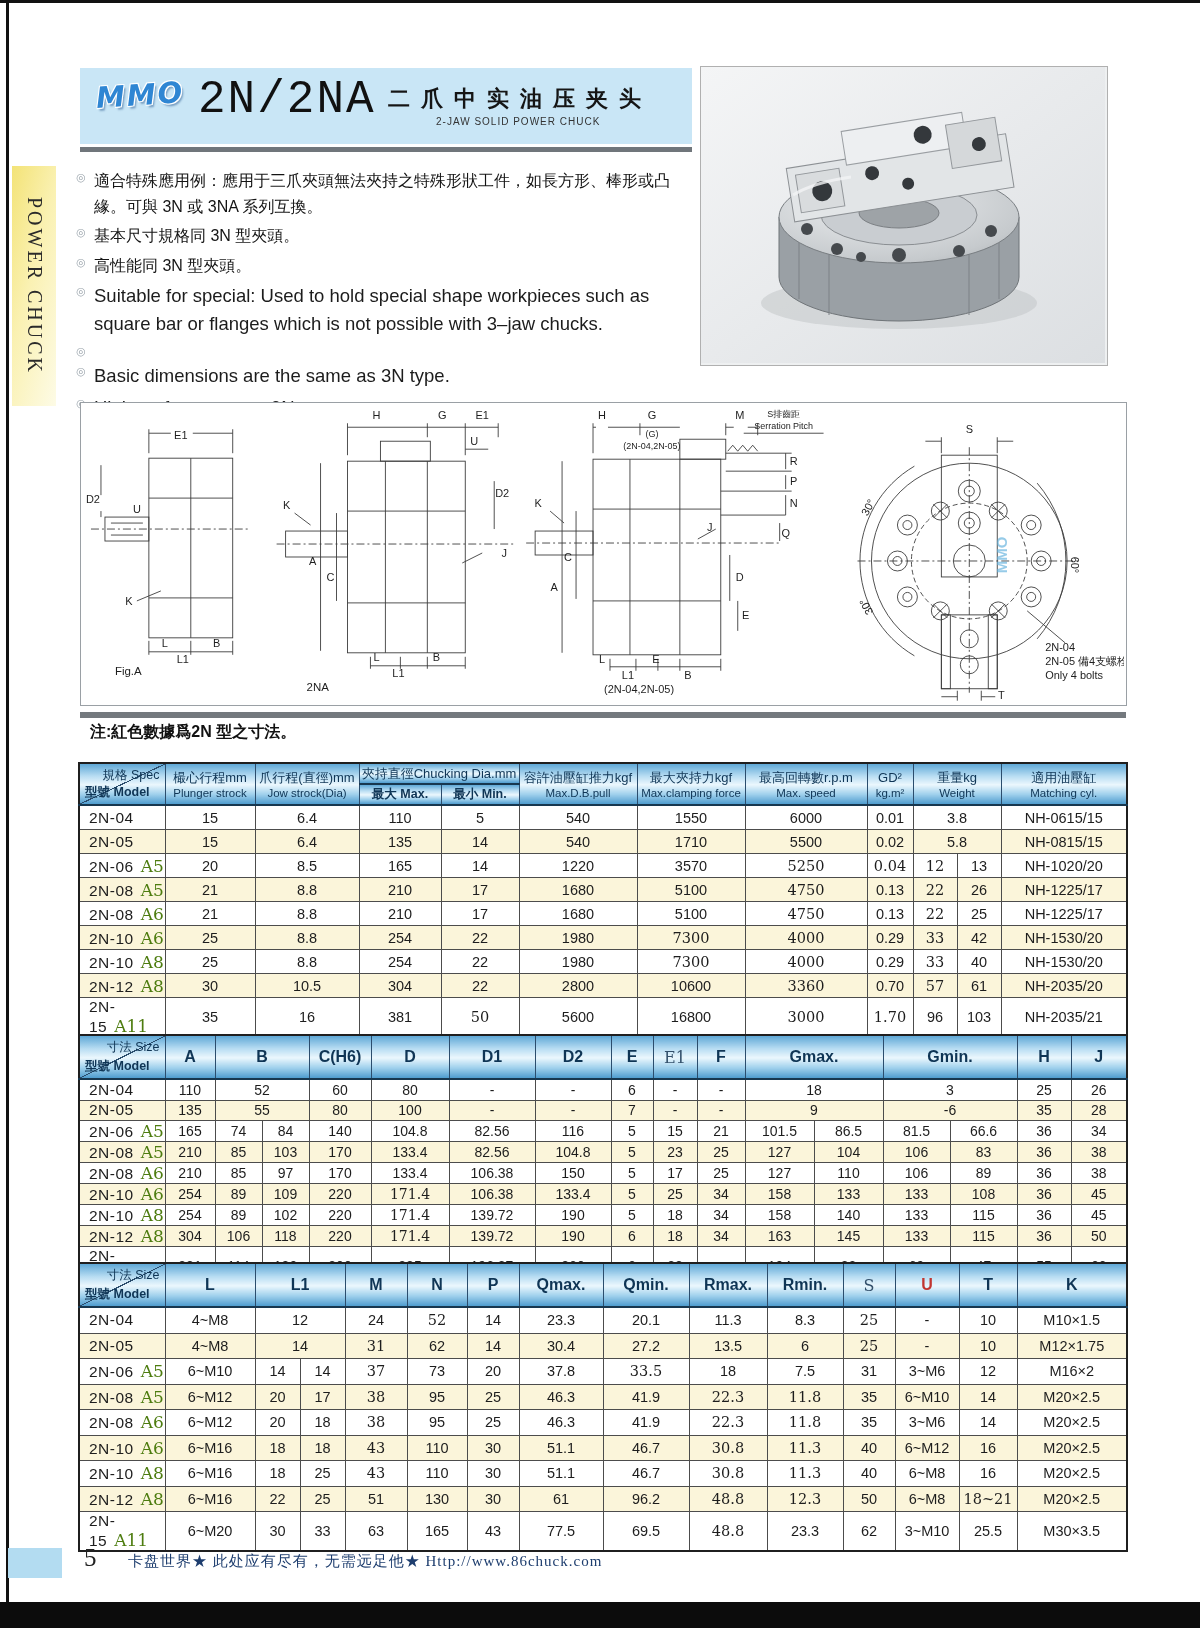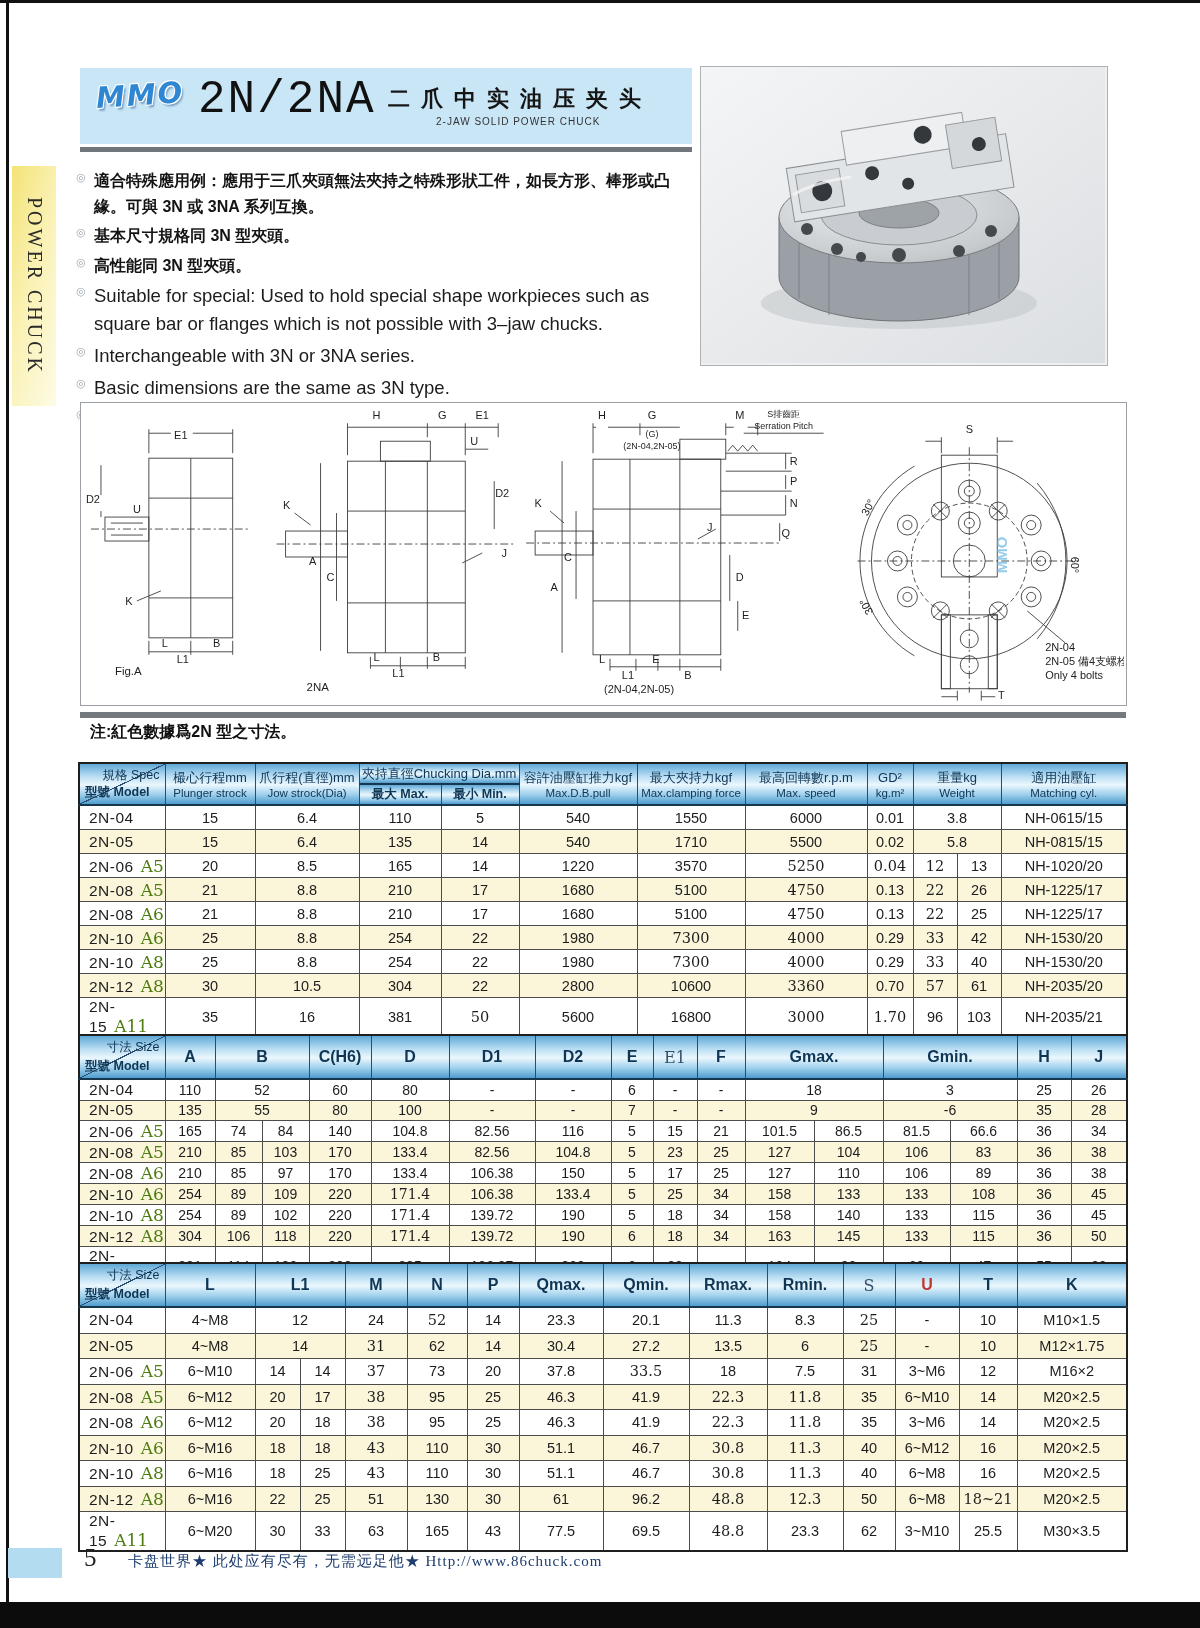--- a/index.html
+++ b/index.html
@@ -24,21 +24,21 @@
   #model-title{position:absolute;left:118px;top:6px;font-family:Liberation Mono, monospace;font-size:46px;
         letter-spacing:2px;color:#111;}
   #cn-title{position:absolute;left:308px;top:16px;font-size:22px;font-weight:bold;letter-spacing:11px;color:#151515;white-space:nowrap;}
   #en-title{position:absolute;left:356px;top:48px;font-size:10px;letter-spacing:1px;color:#333;text-align:right;}
   
   #photo{left:700px;top:66px;width:406px;height:298px;border:1px solid #b0b0b0;background:#eef0f1;}
   
   #features{left:76px;top:168px;width:622px;}
   .feature{display:flex;margin-bottom:4px;}
   .feature .bullet{width:18px;flex:0 0 18px;color:#98a2aa;font-size:11px;padding-top:3px;}
-  .feature.cn .ftext{font-size:16px;font-weight:bold;line-height:1.6;color:#141414;}
+  .feature.cn .ftext{font-size:16px;font-weight:normal;line-height:1.6;color:#141414;}
   .feature.en .ftext{font-size:18.5px;line-height:1.5;color:#1c1c1c;}
   
   #diagram{left:80px;top:402px;width:1045px;height:302px;border:1px solid #9aa0a5;background:#fff;}
   #diagram-rule{left:80px;top:712px;width:1046px;height:6px;background:#74797e;}
   #dsvg line,#dsvg rect,#dsvg circle,#dsvg path,#dsvg polyline{stroke:#3c3c3c;stroke-width:0.9;fill:none;}
   #dlabels text{font-size:11px;fill:#1e1e1e;text-anchor:middle;font-family:"Liberation Sans",sans-serif;}
   #dlabels text.small{font-size:9px;}
   #dlabels text.fig{font-size:11.5px;text-anchor:start;}
   #dlabels text.note{font-size:11px;text-anchor:start;}
   #dlabels text.wm{font-size:15px;fill:#5fb0dd;opacity:.65;font-weight:bold;}
@@ -166,21 +166,20 @@
       <div class="feature cn">
         <span class="bullet">◎</span>
         <span class="ftext">高性能同 3N 型夾頭。</span>
       </div>
       <div class="feature en">
         <span class="bullet">◎</span>
         <span class="ftext">Suitable for special: Used to hold special shape workpieces such as square bar or flanges which is not possible with 3–jaw chucks.</span>
       </div>
       <div class="feature en">
         <span class="bullet">◎</span>
-        <span class="ftext">Interchangeable with 3N or 3NA series.</span>
       </div>
       <div class="feature en">
         <span class="bullet">◎</span>
         <span class="ftext">Basic dimensions are the same as 3N type.</span>
       </div>
       <div class="feature en">
         <span class="bullet">◎</span>
         <span class="ftext">High performance as 3N type.</span>
       </div>
     </div>

